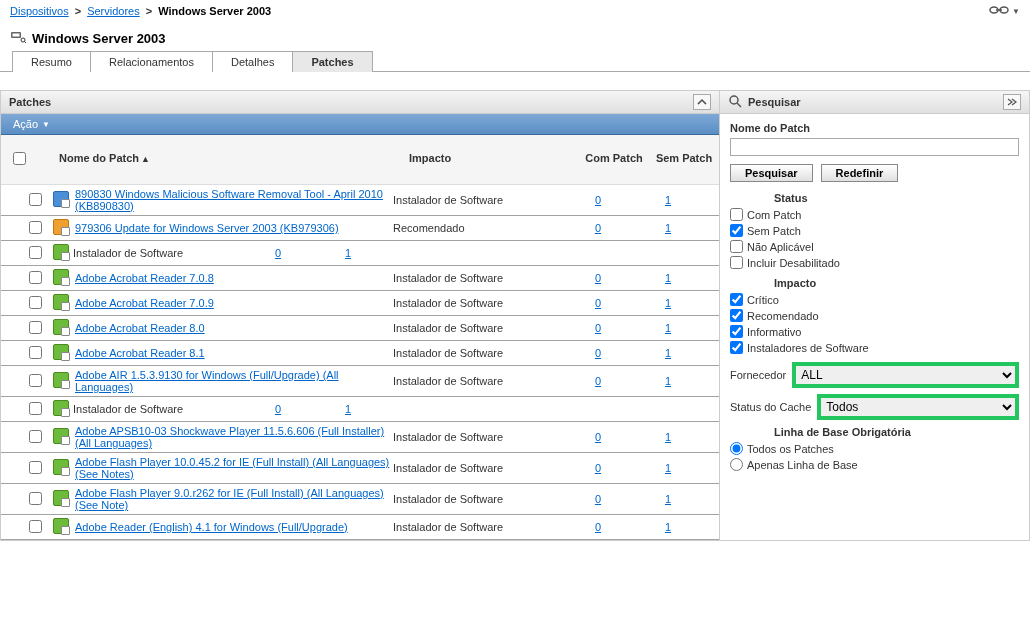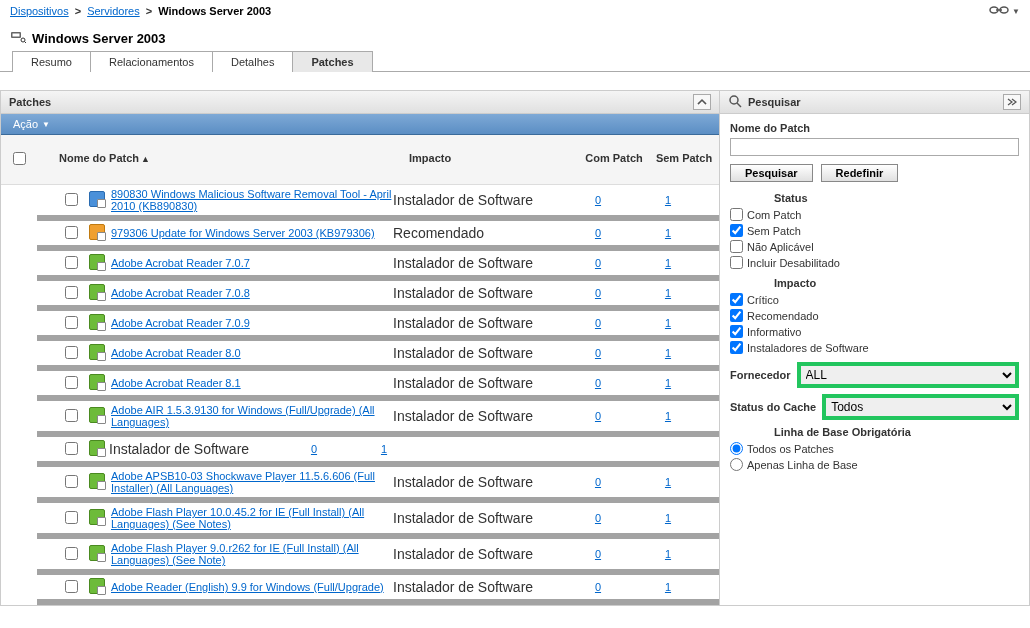--- a/index.html
+++ b/index.html
@@ -34,24 +34,24 @@
 .table-head { display: flex; background: #f5f5f5; border-bottom: 1px solid #ddd; padding: 17px 0; color: #333; font-weight: bold; }
 .col-check { width: 36px; text-align: center; }
 .col-icon { width: 20px; }
 .col-name { flex: 1; padding-left: 2px; }
 .col-impact { width: 170px; }
 .col-with { width: 70px; text-align: center; }
 .col-without { width: 70px; text-align: center; }
 .sort-ind { font-size: 9px; margin-left: 2px; }
 
 .table-body { }
-.row { display: flex; align-items: center; border-bottom: 6px solid #a3a3a3; padding: 3px 16px; min-height: 24px; margin-left: 36px; }
+.row { display: flex; align-items: center; border-bottom: 1px solid #a3a3a3; padding: 3px 16px; min-height: 24px; }
 .row .col-check input { margin: 0; }
 .row .col-name a { font-size: 11px; }
-.row .col-impact { font-size: 14px; }
+.row .col-impact { font-size: 11px; }
 .row .col-with a, .row .col-without a { font-size: 11px; }
 
 .patch-icon { width: 16px; height: 16px; display: inline-block; border-radius: 2px; position: relative; }
 .patch-icon.green { background: #6dbb3a; border: 1px solid #4a8a20; }
 .patch-icon.blue { background: #4a90d9; border: 1px solid #2a6bb0; }
 .patch-icon.orange { background: #f0a030; border: 1px solid #c07a10; }
 .patch-icon::after { content: ""; position: absolute; right: -2px; bottom: -2px; width: 7px; height: 7px; background: #fff; border: 1px solid #888; border-radius: 1px; }
 
 .search-header { background: linear-gradient(#f5f5f5, #e0e0e0); border-bottom: 1px solid #ccc; padding: 3px 8px; font-weight: bold; display: flex; align-items: center; gap: 6px; }
 .search-body { padding: 8px 10px; font-size: 11px; }
@@ -59,21 +59,21 @@
 .search-body input[type="text"] { width: 100%; padding: 2px 4px; border: 1px solid #aaa; font-size: 11px; margin-bottom: 8px; }
 .btn-row { display: flex; gap: 8px; margin-bottom: 10px; }
 .btn { padding: 2px 14px; border: 1px solid #888; background: linear-gradient(#fff, #e0e0e0); font-size: 11px; cursor: pointer; font-weight: bold; }
 
 .filter-group { margin-bottom: 8px; }
 .filter-group .group-title { font-weight: bold; margin-bottom: 4px; display: block; margin-left: 44px; }
 .filter-group .opt { display: flex; align-items: center; gap: 4px; margin-bottom: 3px; }
 .filter-group .opt input { margin: 0; }
 
 .sel-row { display: flex; align-items: center; gap: 6px; margin-bottom: 6px; }
-.sel-row label { font-weight: bold; white-space: nowrap; }
+.sel-row label { font-weight: normal; white-space: nowrap; }
 .sel-row select { flex: 1; font-size: 12px; border: 4px solid #22c55e; padding: 1px; }
 
 .mag-svg { width: 14px; height: 14px; }
 </style>
 </head>
 <body>
 
 <div class="breadcrumb">
   <a>Dispositivos</a>
   <span class="sep">&gt;</span>
@@ -149,21 +149,20 @@
           <div class="col-check"><input type="checkbox" style=""></div>
           <div class="col-icon"><span class="patch-icon orange"></span></div>
           <div class="col-name"><a>979306 Update for Windows Server 2003 (KB979306)</a></div>
           <div class="col-impact">Recomendado</div>
           <div class="col-with"><a>0</a></div>
           <div class="col-without"><a>1</a></div>
         </div>
         <div class="row">
           <div class="col-check"><input type="checkbox" style=""></div>
           <div class="col-icon"><span class="patch-icon green"></span></div>
-          <div class="col-name"><a>Adobe Acrobat Reader 7.0.7</a></div>
           <div class="col-impact">Instalador de Software</div>
           <div class="col-with"><a>0</a></div>
           <div class="col-without"><a>1</a></div>
         </div>
         <div class="row">
           <div class="col-check"><input type="checkbox" style=""></div>
           <div class="col-icon"><span class="patch-icon green"></span></div>
           <div class="col-name"><a>Adobe Acrobat Reader 7.0.8</a></div>
           <div class="col-impact">Instalador de Software</div>
           <div class="col-with"><a>0</a></div>
@@ -228,21 +227,21 @@
           <div class="col-check"><input type="checkbox" style=""></div>
           <div class="col-icon"><span class="patch-icon green"></span></div>
           <div class="col-name"><a>Adobe Flash Player 9.0.r262 for IE (Full Install) (All Languages) (See Note)</a></div>
           <div class="col-impact">Instalador de Software</div>
           <div class="col-with"><a>0</a></div>
           <div class="col-without"><a>1</a></div>
         </div>
         <div class="row">
           <div class="col-check"><input type="checkbox" style=""></div>
           <div class="col-icon"><span class="patch-icon green"></span></div>
-          <div class="col-name"><a>Adobe Reader (English) 9.9 for Windows (Full/Upgrade)</a></div>
+          <div class="col-name"><a>Adobe Reader (English) 4.1 for Windows (Full/Upgrade)</a></div>
           <div class="col-impact">Instalador de Software</div>
           <div class="col-with"><a>0</a></div>
           <div class="col-without"><a>1</a></div>
         </div>
       </div>
   </div>
 
   <div class="side-panel">
     <div class="search-header">
       <span>

